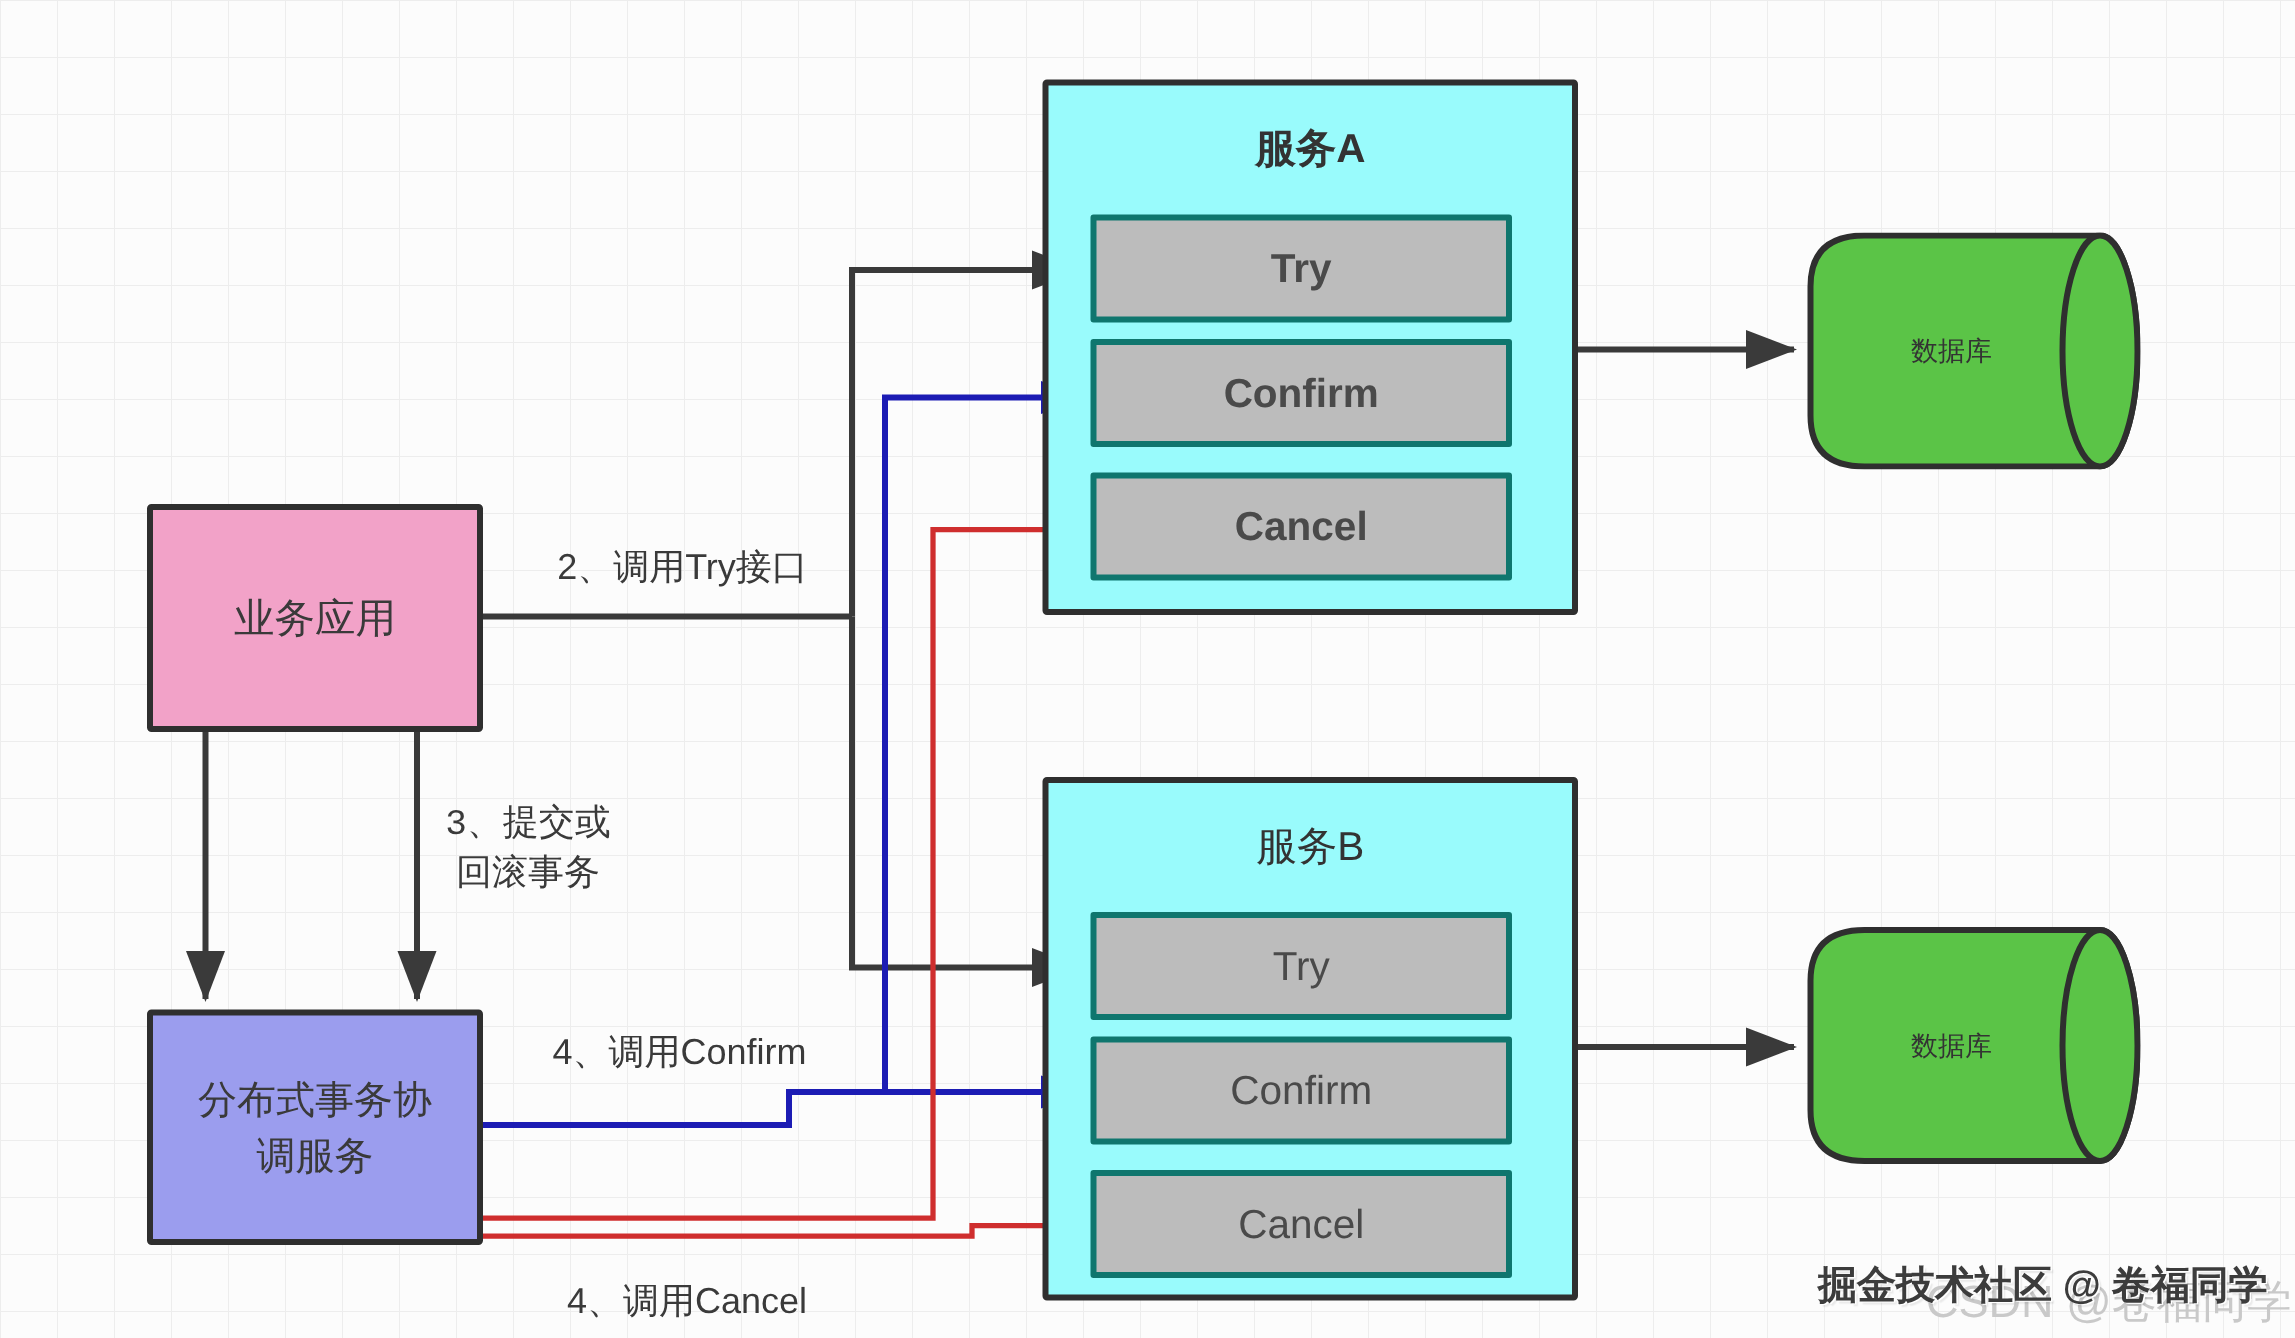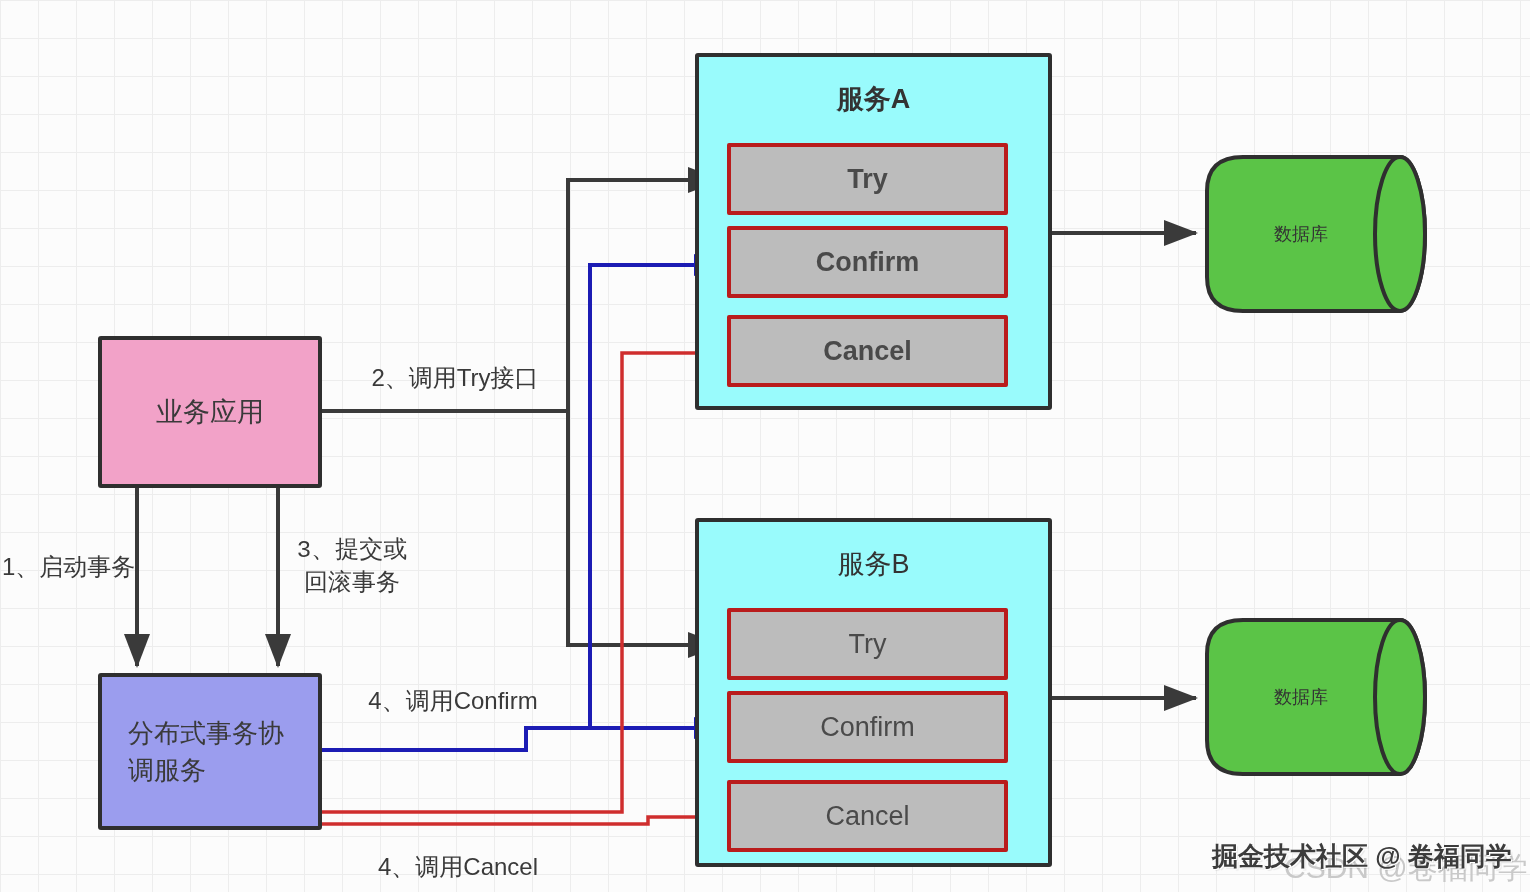--- a/index.html
+++ b/index.html
@@ -8,34 +8,34 @@
     font-family:"Liberation Sans","DejaVu Sans",sans-serif;
     background-color:#fcfcfc;
     background-image:
       linear-gradient(to right,#ededed 1px,transparent 1px),
       linear-gradient(to bottom,#ededed 1px,transparent 1px);
     background-size:38px 38px;
   }
   .wires{position:absolute;left:0;top:0;z-index:5;pointer-events:none;}
   .node{
     position:absolute;border:4px solid #2f2f2f;border-radius:3px;
-    display:flex;align-items:center;justify-content:center;
+    display:flex;align-items:center;justify-content:center;text-align:center;
     color:#3a3a3a;box-sizing:border-box;z-index:10;
   }
   #business-app{left:98px;top:336px;width:224px;height:152px;background:#f2a2c8;font-size:27px;}
   #coordinator{left:98px;top:673px;width:224px;height:157px;background:#9b9dee;font-size:26px;line-height:37px;padding:16px 26px;}
   .panel{
     position:absolute;width:357px;background:#99fbfc;border:4px solid #2f2f2f;
     border-radius:3px;box-sizing:border-box;z-index:8;
   }
   #service-a{left:695px;top:53px;height:357px;font-weight:bold;}
   #service-b{left:695px;top:518px;height:349px;}
   .panel-title{position:absolute;top:24px;left:0;right:0;text-align:center;font-size:27px;color:#333;}
   .op{
-    position:absolute;left:28px;width:281px;background:#bcbcbc;border:4px solid #b91c1c;
+    position:absolute;left:28px;width:281px;background:#bcbcbc;border:4px solid #0f766e;
     border-radius:2px;display:flex;align-items:center;justify-content:center;
     font-size:27px;color:#4a4a4a;box-sizing:border-box;
   }
   .op.o1{top:86px;height:72px;}
   .op.o2{top:169px;height:72px;}
   .op.o3{top:258px;height:72px;}
   .cyl{position:absolute;width:224px;height:158px;z-index:10;}
   #db-a{left:1203px;top:155px;}
   #db-b{left:1203px;top:618px;}
   .cyl svg{position:absolute;left:0;top:0;}
@@ -138,21 +138,20 @@
 
   <div class="cyl" id="db-b">
     <svg width="224" height="158" viewBox="0 0 224 158">
       <path d="M197,2 H40 Q4,2 4,36 V122 Q4,156 40,156 H197 A25,77 0 0 0 197,2 Z" fill="#5bc447" stroke="#2f2f2f" stroke-width="4"></path>
       <ellipse cx="197" cy="79" rx="25" ry="77" fill="#5bc447" stroke="#2f2f2f" stroke-width="4"></ellipse>
     </svg>
     <span class="lbl">数据库</span>
   </div>
 
   <div class="elabel" id="lb-step2">2、调用Try接口</div>
-  <div class="elabel" id="lb-step1">1、启动事务</div>
   <div class="elabel" id="lb-step3">
     <span>3、提交或</span>
     <span>回滚事务</span>
   </div>
   <div class="elabel" id="lb-step4c">4、调用Confirm</div>
   <div class="elabel" id="lb-step4x">4、调用Cancel</div>
 
   <div id="wm-back">CSDN @卷福同学</div>
   <div id="wm-front">掘金技术社区 @ 卷福同学</div>
 

